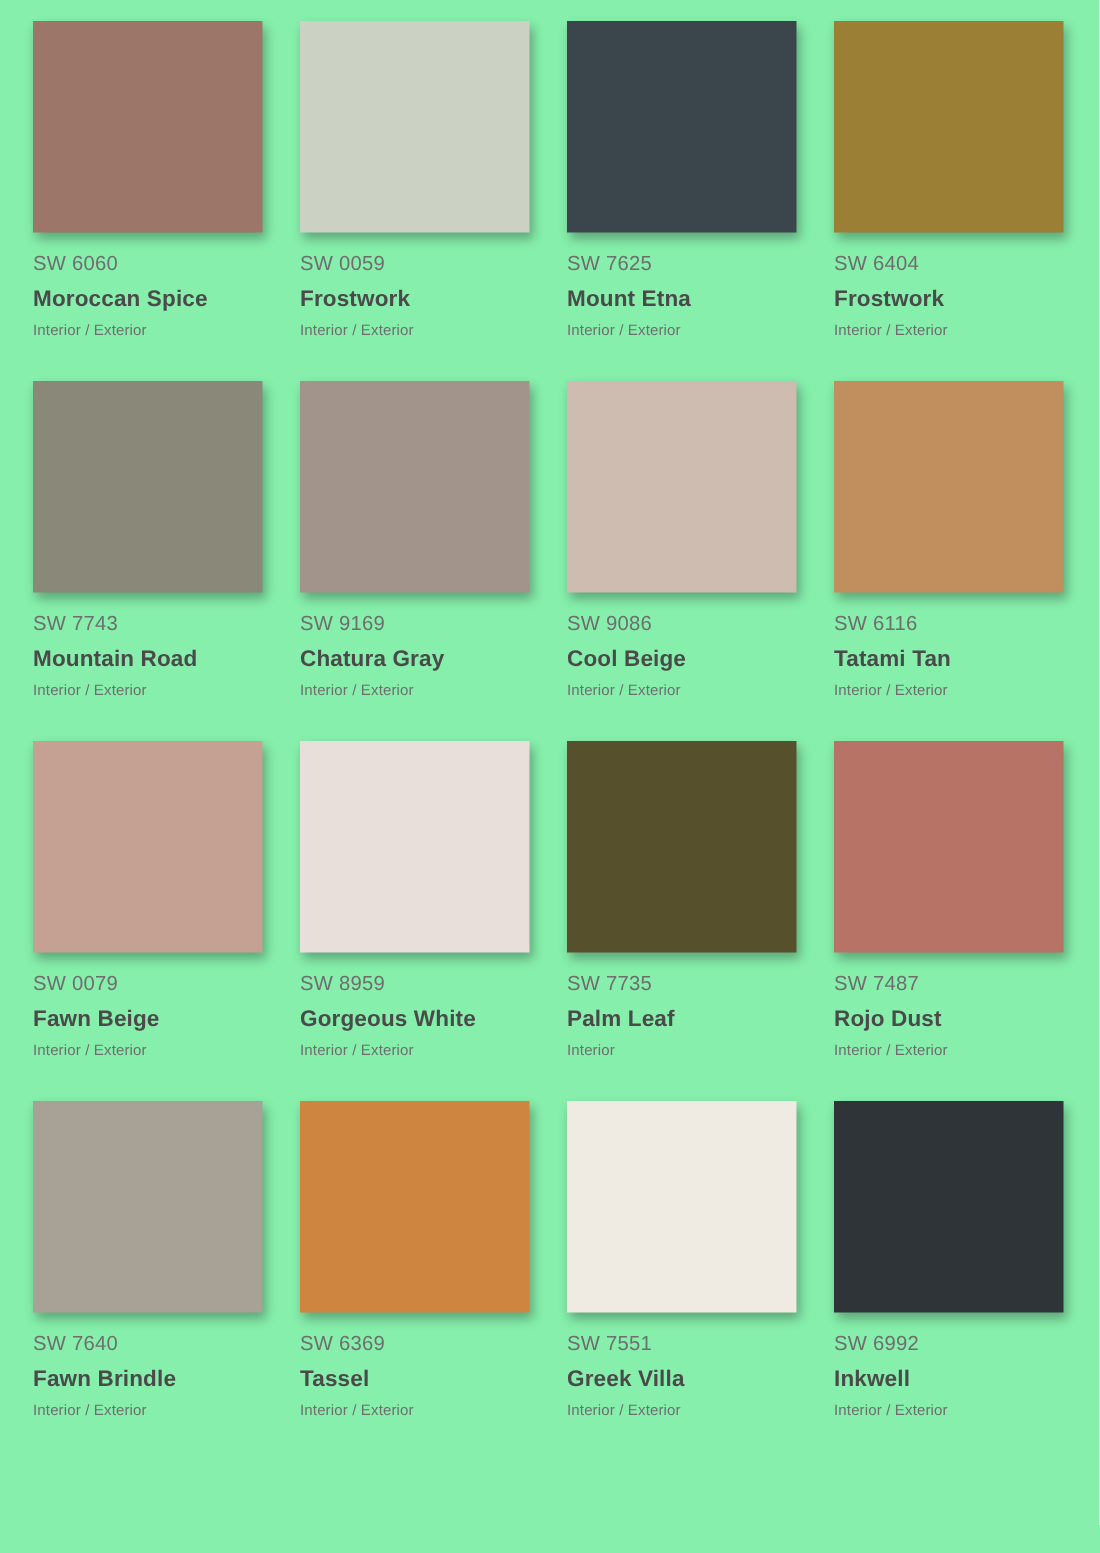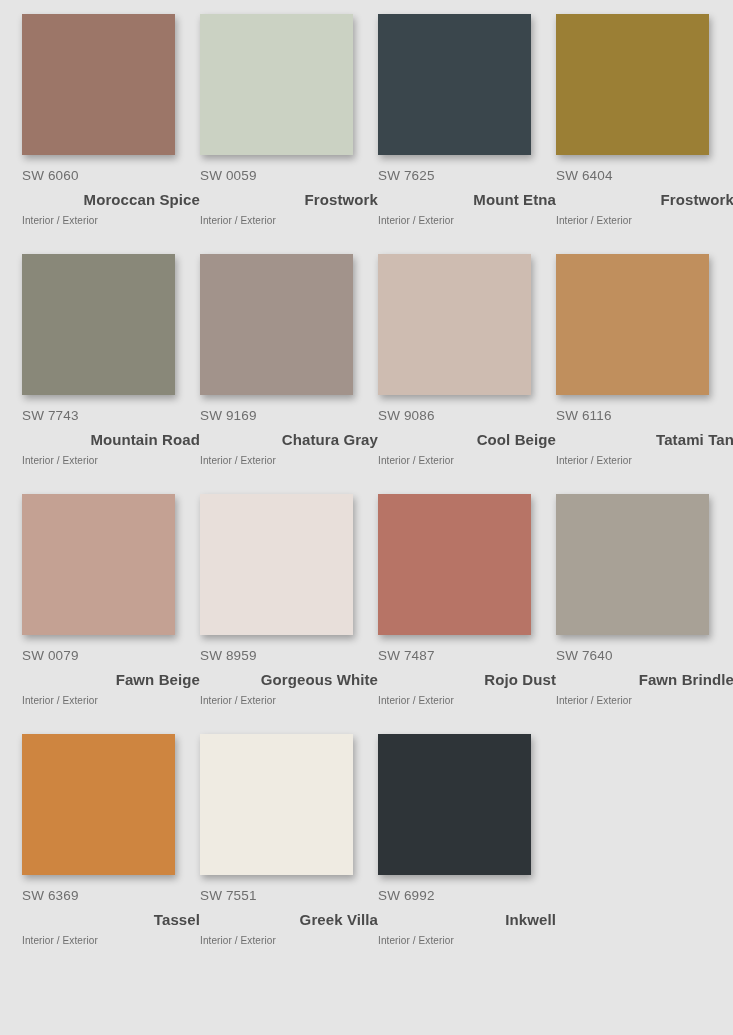--- a/index.html
+++ b/index.html
@@ -14,21 +14,21 @@
     font-family: "Liberation Sans", sans-serif;
     -webkit-font-smoothing: antialiased;
     overflow: hidden;
     position: relative;
   }
 
   #palette-page {
     position: relative;
     width: 733px;
     height: 1035px;
-    background: #e5e5e5;
+    background: #86efac;
   }
 
   #swatch-grid {
     position: absolute;
     left: 22px;
     top: 14px;
     width: 712px;
     display: grid;
     grid-template-columns: repeat(4, 178px);
     grid-auto-rows: 240px;
@@ -58,21 +58,20 @@
   }
 
   .chip-name {
     font-size: 15px;
     line-height: 17px;
     font-weight: bold;
     color: #4a4a4a;
     margin-top: 8px;
     letter-spacing: 0.1px;
     white-space: nowrap;
-    text-align: right;
   }
 
   .chip-usage {
     font-size: 10px;
     line-height: 15px;
     color: #6e6e6e;
     margin-top: 5px;
     letter-spacing: 0.1px;
     white-space: nowrap;
   }
@@ -149,20 +148,26 @@
         <div class="chip-name">Fawn Beige</div>
         <div class="chip-usage">Interior / Exterior</div>
       </div>
       <div class="color-card">
         <div class="color-chip" style="background: rgb(232, 223, 218);"></div>
         <div class="chip-code">SW 8959</div>
         <div class="chip-name">Gorgeous White</div>
         <div class="chip-usage">Interior / Exterior</div>
       </div>
       <div class="color-card">
+        <div class="color-chip" style="background: rgb(86, 81, 44);"></div>
+        <div class="chip-code">SW 7735</div>
+        <div class="chip-name">Palm Leaf</div>
+        <div class="chip-usage">Interior</div>
+      </div>
+      <div class="color-card">
         <div class="color-chip" style="background: rgb(183, 116, 102);"></div>
         <div class="chip-code">SW 7487</div>
         <div class="chip-name">Rojo Dust</div>
         <div class="chip-usage">Interior / Exterior</div>
       </div>
       <div class="color-card">
         <div class="color-chip" style="background: rgb(168, 161, 150);"></div>
         <div class="chip-code">SW 7640</div>
         <div class="chip-name">Fawn Brindle</div>
         <div class="chip-usage">Interior / Exterior</div>

